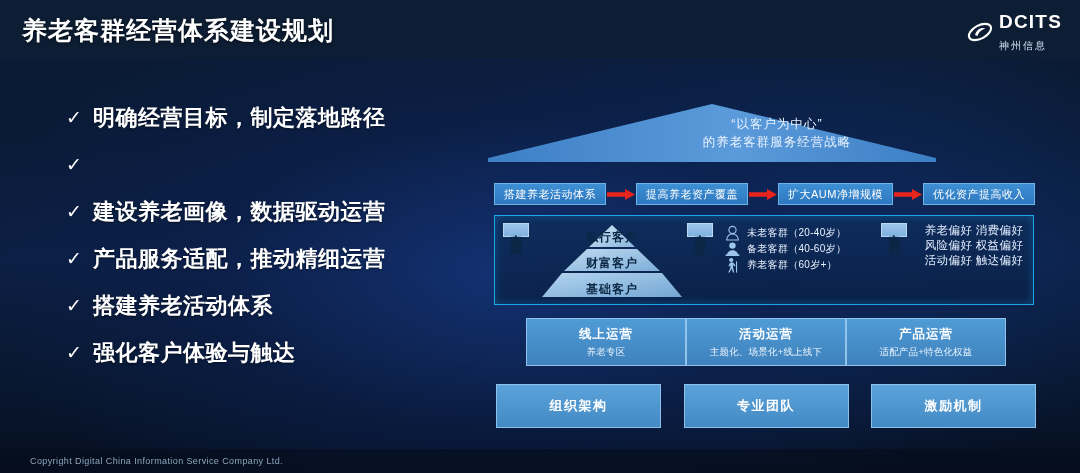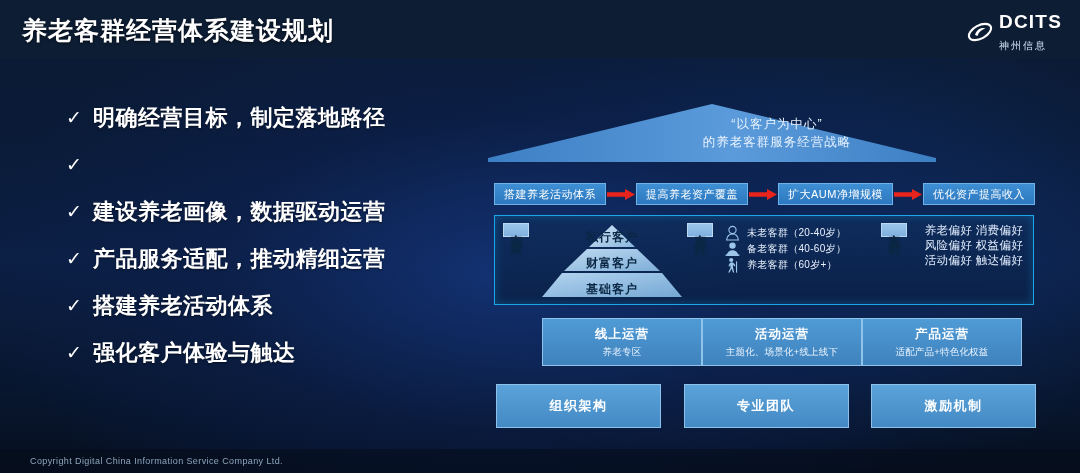--- a/index.html
+++ b/index.html
@@ -122,21 +122,21 @@
   
   .cls-grid{
     flex:1 1 auto; display:grid;
     grid-template-columns:1fr 1fr; grid-template-rows:1fr 1fr 1fr;
     align-items:center; padding-left:8px;
   }
   .cls-cell{ font-size:11.5px; color:#e2eeff; letter-spacing:.4px; text-align:center; }
   
   #opcards{
     position:absolute; left:22px; top:222px; width:512px; height:61px;
-    display:flex; justify-content:flex-end;
+    display:flex; justify-content:center;
   }
   .opcard{
     width:160px; height:48px;
     background:linear-gradient(180deg,#4f9bd6 0%,#3f82bd 100%);
     border:1px solid #8fc3ea;
     display:flex; flex-direction:column; align-items:center; justify-content:center;
     gap:3px;
   }
   .opcard .t{ font-size:12.5px; font-weight:bold; color:#ffffff; letter-spacing:1px; }
   .opcard .s{ font-size:9.5px; color:#e9f3fd; letter-spacing:.2px; white-space:nowrap; }

